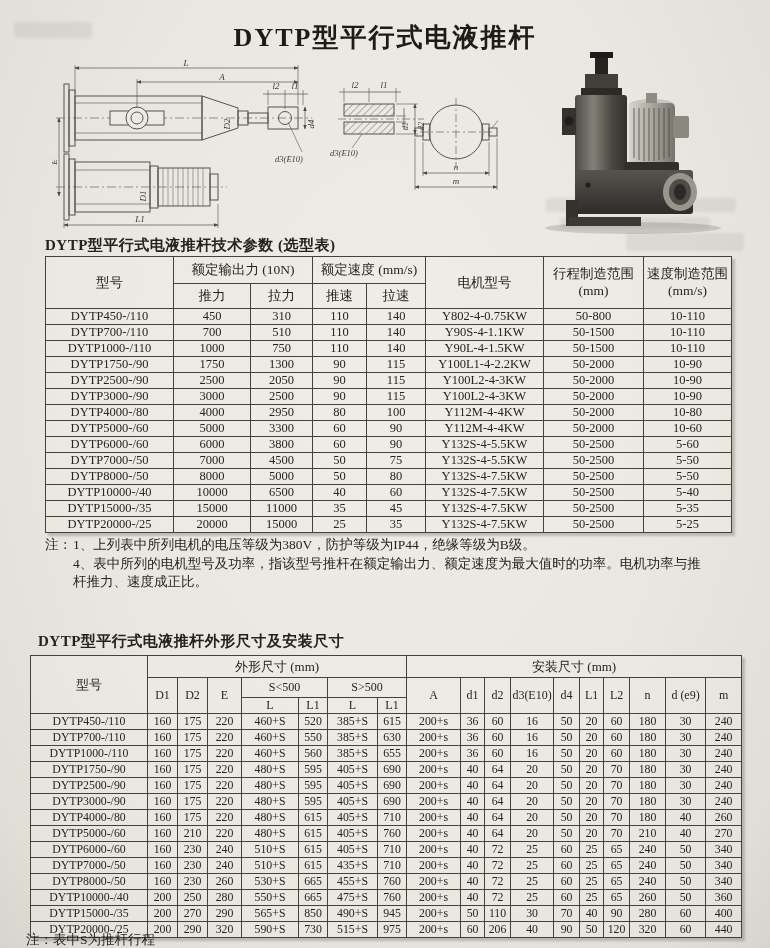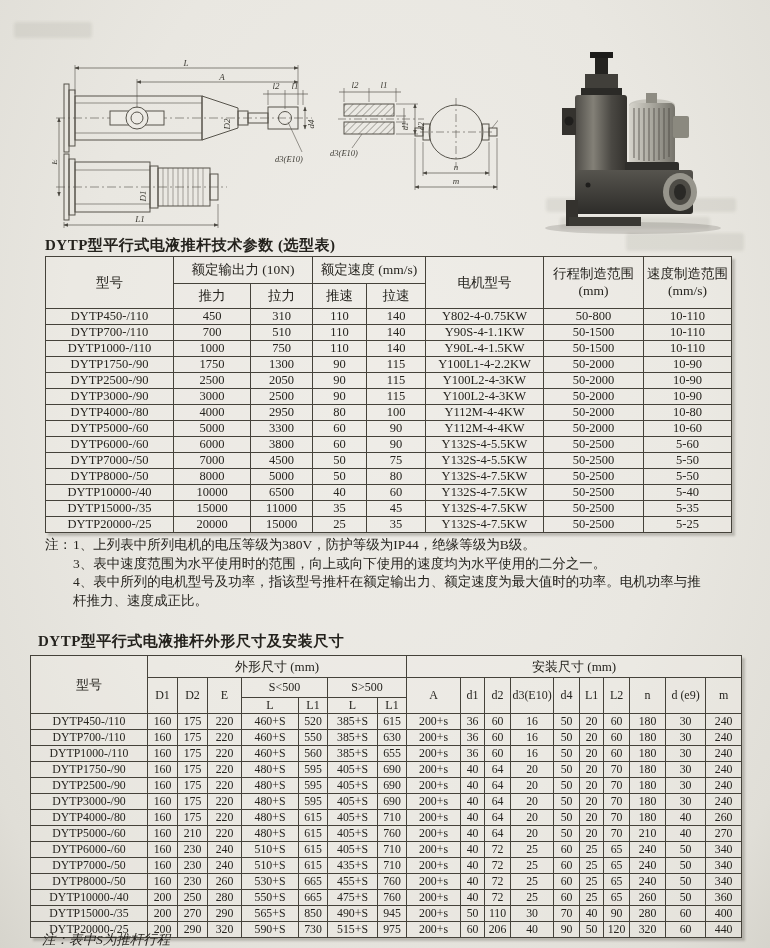--- a/index.html
+++ b/index.html
@@ -38,36 +38,37 @@
   .dims-table thead tr.r3 th { height:15px; font-size:12px; }
   .dims-table th.model-h { font-size:13.5px; }
   .dims-table tbody td { height:13.5px; font-size:11.8px; }
 
   .notes { position:absolute; left:45px; top:536px; width:660px;
            font-size:13.5px; line-height:18.6px; display:flex; }
   .notes-label { flex:0 0 28px; }
   .notes-items { flex:1; }
   .note-item { display:block; }
 
-  .final-note { position:absolute; left:42px; top:931px; font-size:13.5px; color:#26241f;font-style:italic; }
+  .final-note { position:absolute; left:26px; top:931px; font-size:13.5px; color:#26241f; }
 
   .bleed { position:absolute; background:rgba(125,121,110,0.13);
            filter:blur(1.6px); border-radius:3px; }
   svg text { font-family:"Liberation Serif","DejaVu Serif",serif; font-style:italic; fill:#3c3a33; }
 </style>
 </head>
 <body>
 
 <div class="page">
 
   <div class="bleed" style="left:14px;top:22px;width:78px;height:16px;"></div>
   <div class="bleed" style="left:546px;top:198px;width:190px;height:14px;"></div>
   <div class="bleed" style="left:560px;top:217px;width:150px;height:12px;"></div>
   <div class="bleed" style="left:626px;top:233px;width:118px;height:18px;"></div>
 
+  <div class="title">DYTP型平行式电液推杆</div>
 
   <svg class="fig-drawing" viewBox="0 0 446 178">
     <defs>
       <pattern id="hatch" width="5" height="5" patternTransform="rotate(45)" patternUnits="userSpaceOnUse">
         <line x1="0" y1="0" x2="0" y2="5" stroke="#6a675f" stroke-width="1"></line>
       </pattern>
       <marker id="arr" viewBox="0 0 8 8" refX="7" refY="4" markerWidth="7" markerHeight="7" orient="auto-start-reverse">
         <path d="M0 1 L8 4 L0 7 Z" fill="#4c4942"></path>
       </marker>
     </defs>
@@ -405,21 +406,20 @@
           <td>50-2500</td>
           <td>5-25</td>
         </tr>
       </tbody>
   </table>
 
   <div class="notes">
     <span class="notes-label">注：</span>
     <div class="notes-items">
         <div class="note-item">1、上列表中所列电机的电压等级为380V，防护等级为IP44，绝缘等级为B级。</div>
-        <div class="note-item">3、表中速度范围为水平使用时的范围，向上或向下使用的速度均为水平使用的二分之一。</div>
         <div class="note-item">4、表中所列的电机型号及功率，指该型号推杆在额定输出力、额定速度为最大值时的功率。电机功率与推杆推力、速度成正比。</div>
       </div>
   </div>
 
   <div class="section-heading" style="left:38px; top:632px;">DYTP型平行式电液推杆外形尺寸及安装尺寸</div>
 
   <table class="dims-table">
     <colgroup>
       <col style="width:117px">
         <col style="width:30px">

